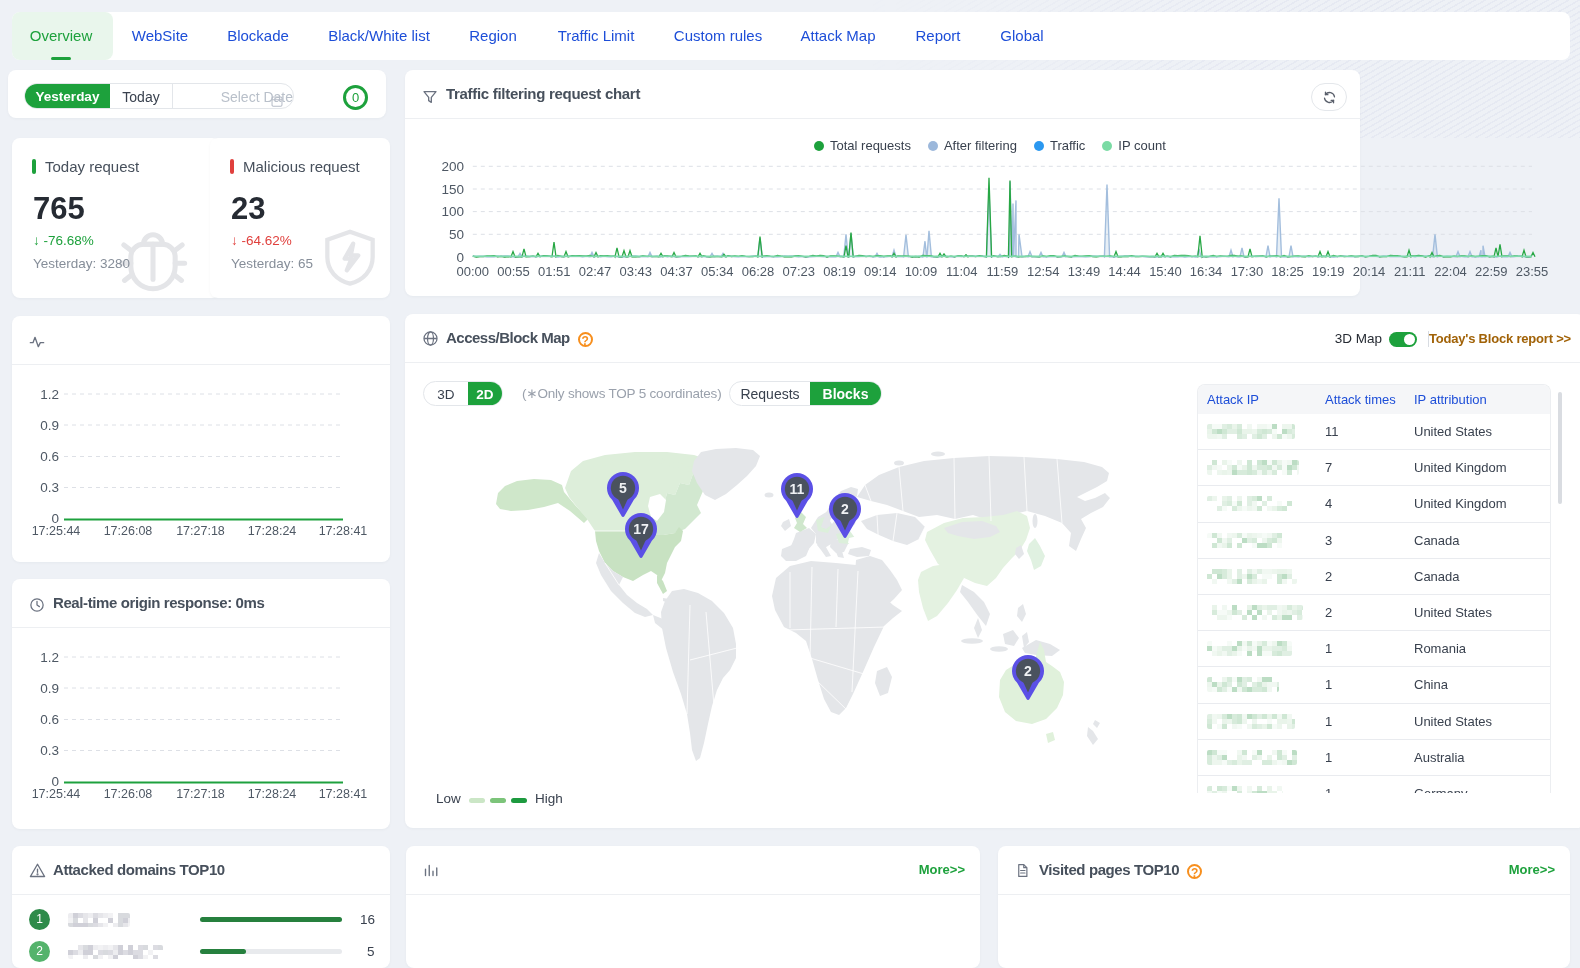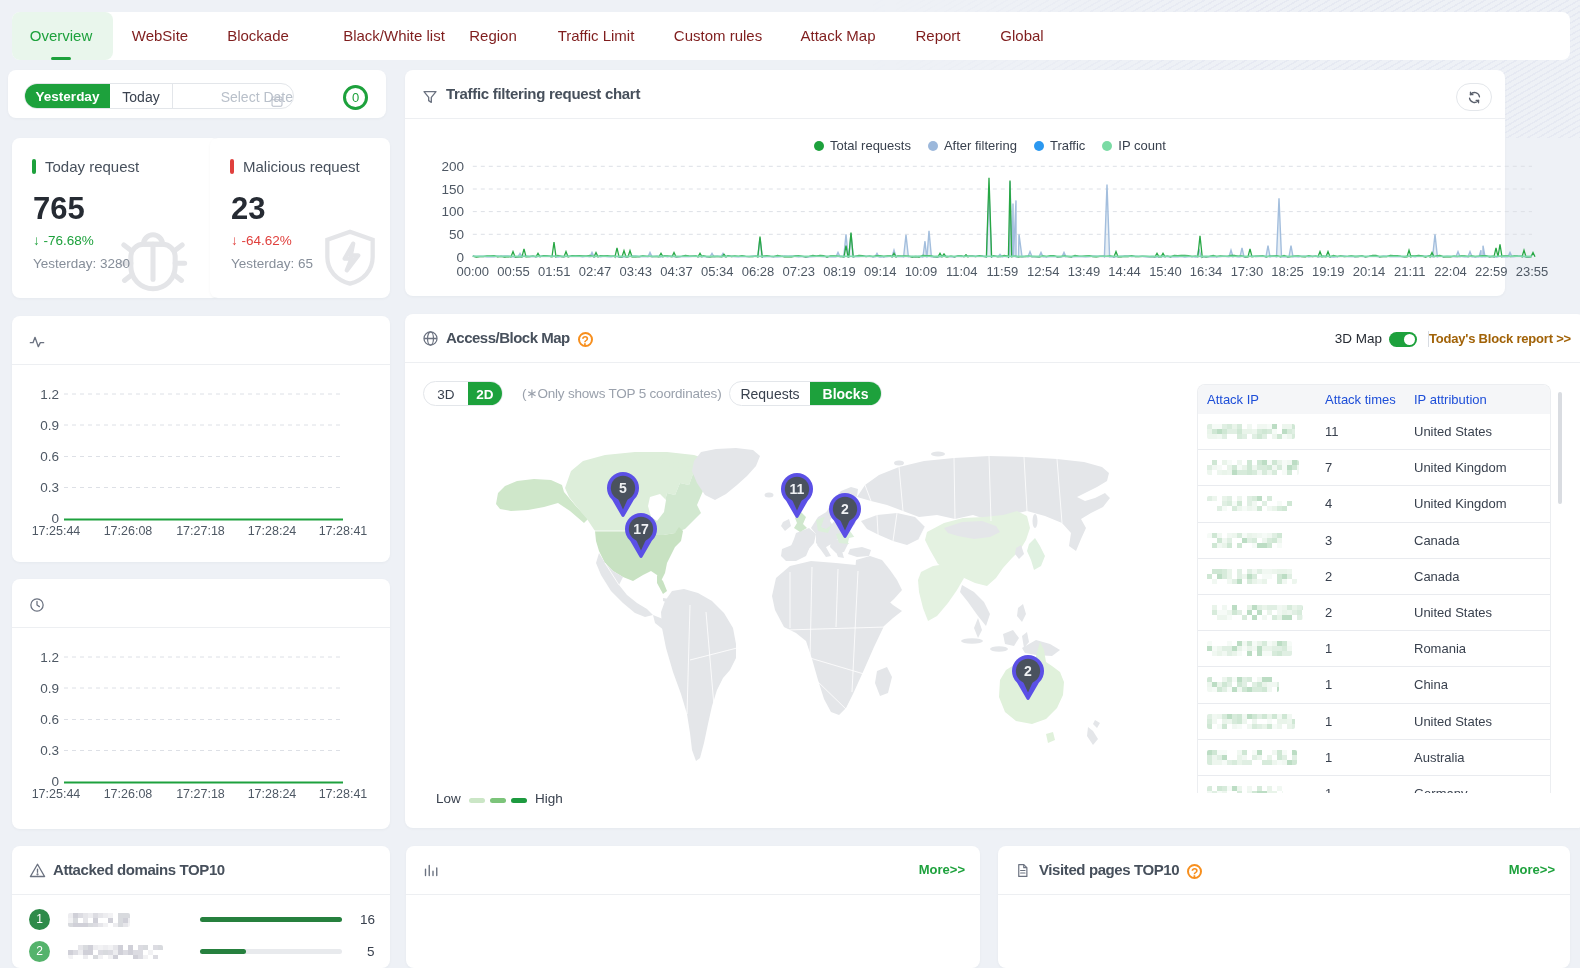--- a/index.html
+++ b/index.html
@@ -1,19 +1,19 @@
 <!DOCTYPE html>
 <html><head><meta charset="utf-8">
 <style>
 *{margin:0;padding:0;box-sizing:border-box}
 html,body{width:1580px;height:968px;overflow:hidden;background:#eef1f6;font-family:"Liberation Sans",sans-serif;position:relative}
 .stripes{position:absolute;right:0;top:0;width:720px;height:138px;background:repeating-linear-gradient(150deg,rgba(125,130,200,0.07) 0 1.5px,rgba(255,255,255,0) 1.5px 5.2px);-webkit-mask-image:linear-gradient(to right,transparent,black 60%)}
 .card{position:absolute;background:#fff;border-radius:8px;box-shadow:0 1px 3px rgba(30,40,60,0.04)}
 .nav{position:absolute;left:12px;top:12px;width:1558px;height:48px;background:#fff;border-radius:8px}
-.tab{position:absolute;top:0;height:48px;line-height:48px;transform:translateX(-50%);font-size:15px;color:#7f1d1d;white-space:nowrap}
+.tab{position:absolute;top:0;height:48px;line-height:48px;transform:translateX(-50%);font-size:15px;color:#1d4ed8;white-space:nowrap}
 .tab.act{color:#1da13c}
 .tab-active-bg{position:absolute;left:0;top:0;width:101px;height:48px;background:#e9f6ec;border-radius:8px}
 .tab-underline{position:absolute;left:39px;top:45px;width:20px;height:3px;background:#1da13c;border-radius:2px}
 .hdr{position:absolute;left:0;top:0;right:0;height:49px;border-bottom:1px solid #edeff2}
 .hdr .hic{position:absolute;left:17px;top:17px}
 .hdr .htxt{position:absolute;left:41px;top:0;line-height:48px;font-size:15px;font-weight:bold;color:#47505c;letter-spacing:-0.3px;white-space:nowrap}
 .qm{display:inline-block;width:15px;height:15px;border:2px solid #f78f1e;border-radius:50%;color:#f78f1e;font-size:12px;line-height:15px;text-align:center;font-weight:bold;vertical-align:-2px;margin-left:8px;letter-spacing:0}
 .more{position:absolute;right:15px;top:0;line-height:48px;font-size:13px;font-weight:bold;color:#1da13c}
 .seg{position:absolute;display:flex;border:1px solid #e3e6ea;border-radius:13px;overflow:hidden;background:#fff}
 .seg span{font-size:13.5px;color:#39414e;text-align:center}
@@ -25,21 +25,21 @@
 .dot{display:inline-block;width:10px;height:10px;border-radius:50%;margin-right:6px;vertical-align:-1px}
 </style></head>
 <body>
 <div class="stripes"></div>
 <div class="nav">
     <div class="tab-active-bg"></div>
     <div class="tab-underline"></div>
     <span class="tab act" style="left:49px">Overview</span>
     <span class="tab" style="left:148px">WebSite</span>
     <span class="tab" style="left:246px">Blockade</span>
-    <span class="tab" style="left:382px">Black/White list</span>
+    <span class="tab" style="left:367px">Black/White list</span>
     <span class="tab" style="left:481px">Region</span>
     <span class="tab" style="left:584px">Traffic Limit</span>
     <span class="tab" style="left:706px">Custom rules</span>
     <span class="tab" style="left:826px">Attack Map</span>
     <span class="tab" style="left:926px">Report</span>
     <span class="tab" style="left:1010px">Global</span>
   </div>
 
 <div class="card" style="left:8px;top:70px;width:378px;height:48px">
   <div class="seg" style="left:16px;top:13px;height:26px">
@@ -71,21 +71,21 @@
       <path d="M12 2.5 20.5 5.5V12c0 5-3.5 8.7-8.5 10-5-1.3-8.5-5-8.5-10V5.5Z"></path>
       <path d="M13.2 7 10 12.6h2.6L10.8 17l4.3-5.6h-2.8Z" stroke-linejoin="round"></path>
     </svg>
   <div style="position:absolute;left:20px;top:21px;width:4px;height:15px;background:#e0403d;border-radius:2px"></div>
   <div style="position:absolute;left:33px;top:20px;font-size:15px;color:#47505c">Malicious request</div>
   <div style="position:absolute;left:21px;top:53px;font-size:31px;font-weight:bold;color:#262b33">23</div>
   <div style="position:absolute;left:21px;top:95px;font-size:13.5px;color:#e0403d">↓ -64.62%</div>
   <div style="position:absolute;left:21px;top:118px;font-size:13.5px;color:#868e99">Yesterday: 65</div>
 </div>
 
-<div class="card" style="left:405px;top:70px;width:1100px;height:226px">
+<div class="card" style="left:405px;top:70px;width:955px;height:226px">
   <div class="hdr">
       <span class="hic" style="top:19px"><svg width="16" height="16" viewBox="0 0 24 24" fill="none" stroke="#6b7280" stroke-width="2" stroke-linejoin="round">
           <path d="M3 4h18l-7 8.5V20l-4-2.5V12.5Z"></path>
         </svg></span>
       <span class="htxt">Traffic filtering request chart</span>
     </div>
   <div style="position:absolute;right:13px;top:13px;width:36px;height:28px;border:1px solid #e4e7eb;border-radius:14px;text-align:center">
     <span style="display:inline-block;margin-top:6px"><svg width="15" height="15" viewBox="0 0 24 24" fill="none" stroke="#595f6b" stroke-width="2" stroke-linecap="round">
           <path d="M20 11a8 8 0 0 0-14.5-3.5"></path>
           <path d="M4 13a8 8 0 0 0 14.5 3.5"></path>
@@ -167,20 +167,21 @@
       <text x="331" y="219" text-anchor="middle" font-size="12.5" fill="#4e5864">17:28:41</text>
     </svg>
 </div>
 
 <div class="card" style="left:12px;top:579px;width:378px;height:250px">
   <div class="hdr">
       <span class="hic" style="top:18px"><svg width="16" height="16" viewBox="0 0 24 24" fill="none" stroke="#6b7280" stroke-width="1.9">
           <circle cx="12" cy="12" r="9.2"></circle>
           <path d="M12 6.5V12l3.6 2.4" stroke-linecap="round"></path>
         </svg></span>
+      <span class="htxt" style="letter-spacing:-0.4px">Real-time origin response: 0ms</span>
     </div>
   <svg width="378" height="246" viewBox="0 0 378 246" style="position:absolute;left:0;top:0">
       <line x1="52" y1="78" x2="331" y2="78" stroke="#dde0e6" stroke-width="1" stroke-dasharray="4 4"></line>
       <text x="47" y="82.5" text-anchor="end" font-size="13.5" fill="#4e5864">1.2</text>
       <line x1="52" y1="109" x2="331" y2="109" stroke="#dde0e6" stroke-width="1" stroke-dasharray="4 4"></line>
       <text x="47" y="113.5" text-anchor="end" font-size="13.5" fill="#4e5864">0.9</text>
       <line x1="52" y1="140.5" x2="331" y2="140.5" stroke="#dde0e6" stroke-width="1" stroke-dasharray="4 4"></line>
       <text x="47" y="145.0" text-anchor="end" font-size="13.5" fill="#4e5864">0.6</text>
       <line x1="52" y1="171.5" x2="331" y2="171.5" stroke="#dde0e6" stroke-width="1" stroke-dasharray="4 4"></line>
       <text x="47" y="176.0" text-anchor="end" font-size="13.5" fill="#4e5864">0.3</text>

